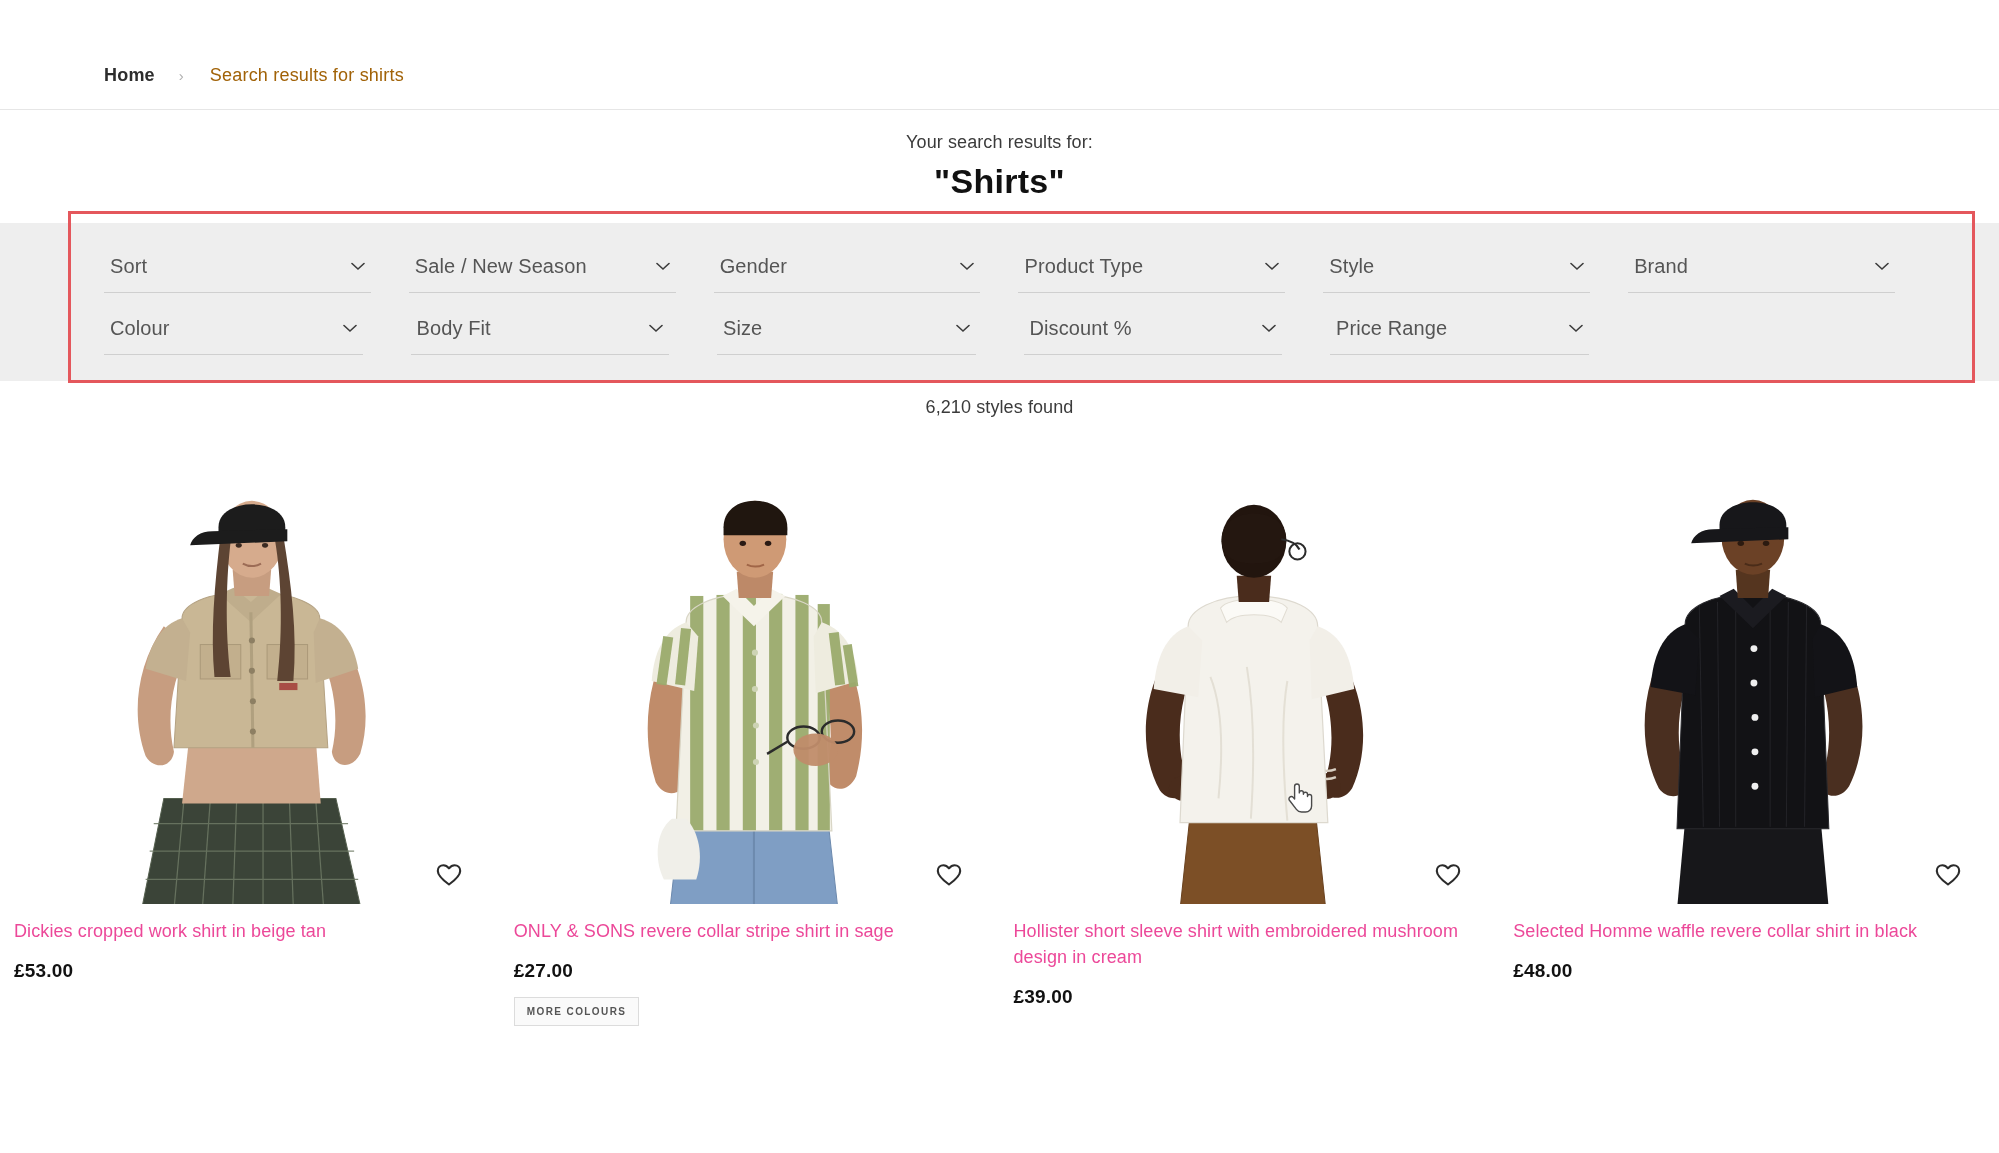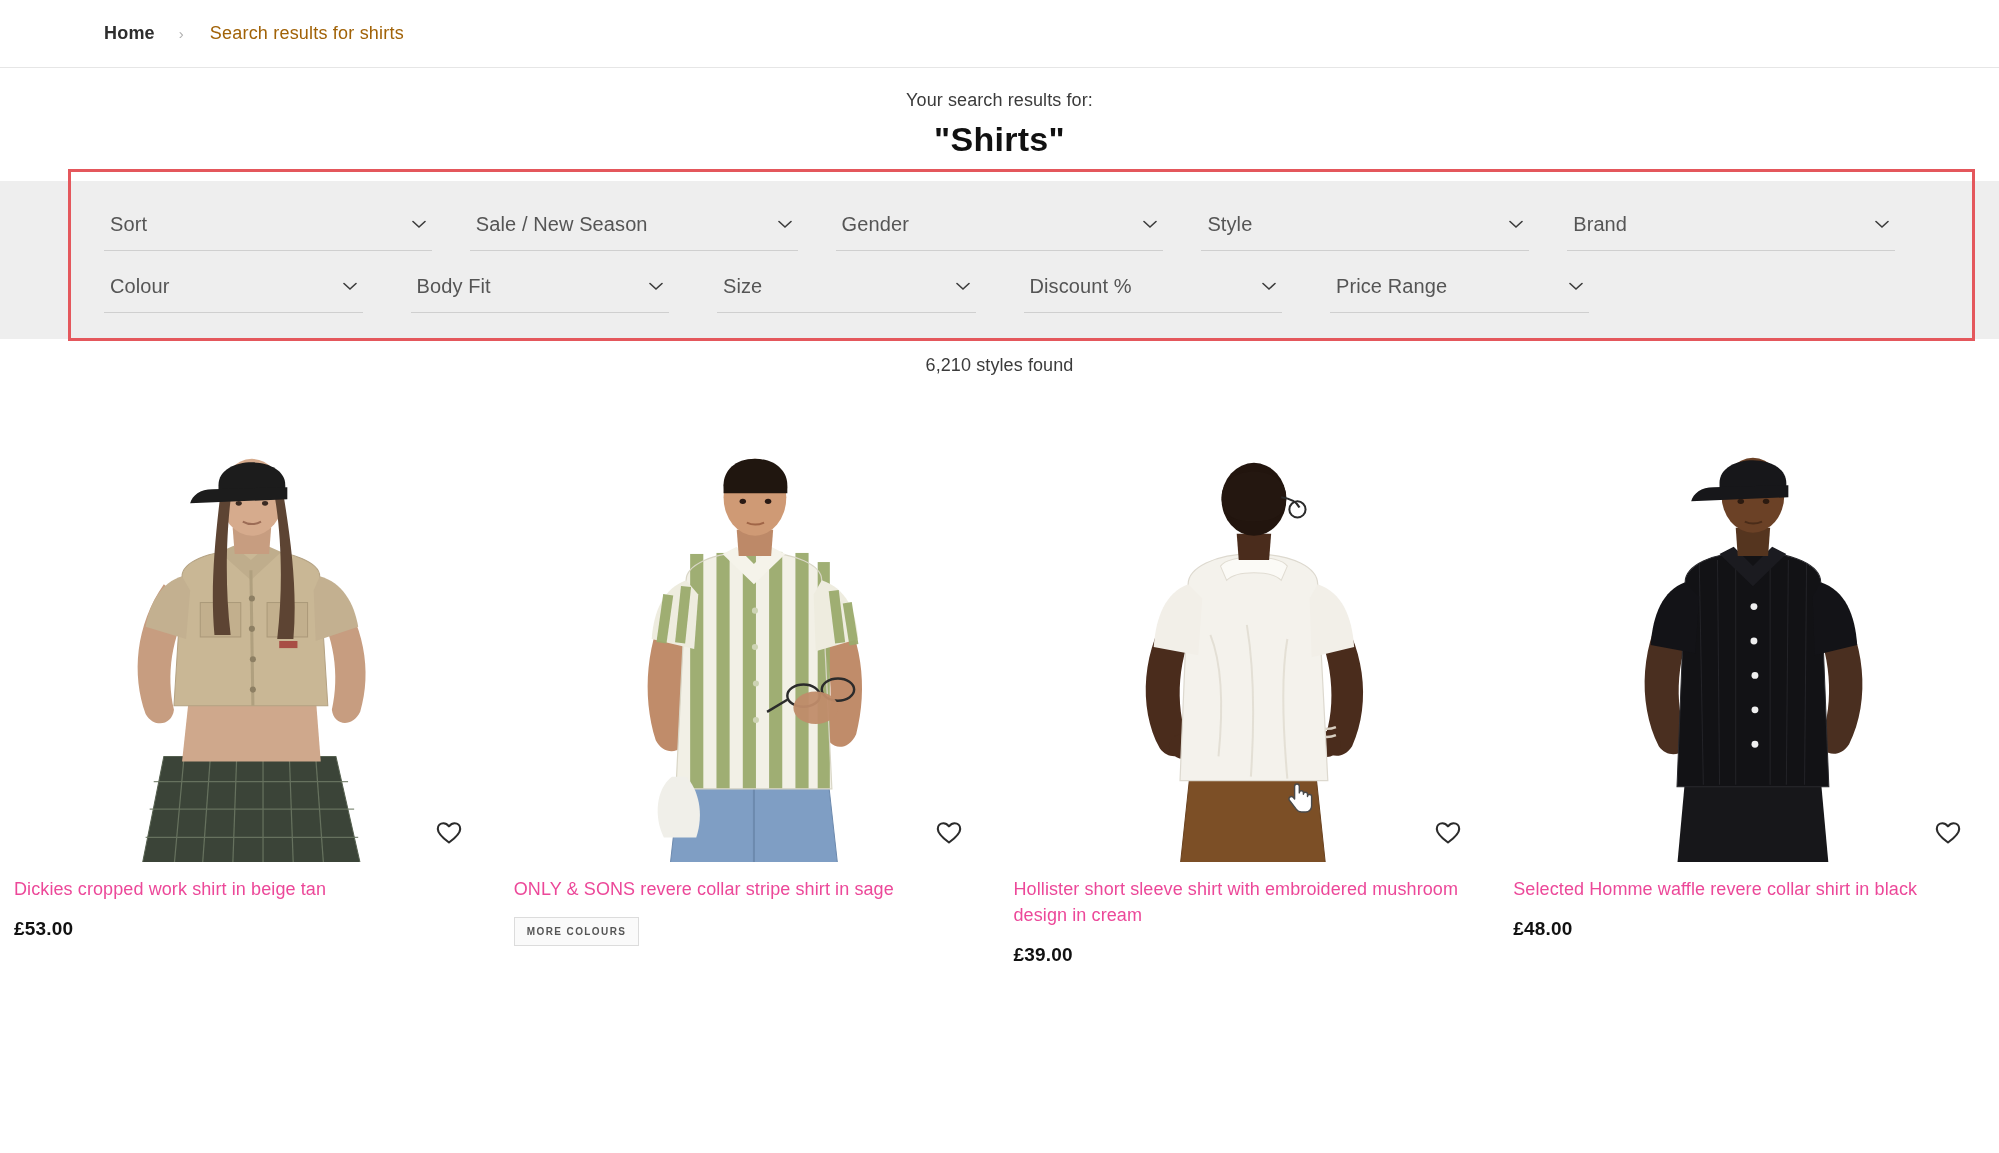--- a/index.html
+++ b/index.html
@@ -13,20 +13,21 @@
     color: #2d2d2d;
   }
 
   
   .breadcrumb-bar {
     height: 68px;
     border-bottom: 1px solid #e6e6e6;
     display: flex;
     align-items: center;
     padding-left: 104px;
+    margin-top: 42px;
   }
   .crumb-home {
     font-size: 18px;
     color: #2d2d2d;
     font-weight: 600;
     text-decoration: none;
     letter-spacing: .2px;
   }
   .crumb-sep {
     font-size: 15px;
@@ -244,20 +245,30 @@
           <span class="filter-label">Gender</span>
           <span class="chev">
             <svg viewBox="0 0 14 9" width="14" height="9">
                 <path d="M1 1.5 L7 7 L13 1.5" stroke="#3b3b3b" stroke-width="1.6" fill="none" stroke-linecap="round"></path>
               </svg>
           </span>
         </div>
       </div>
       <div class="filter-cell">
         <div class="filter-select">
+          <span class="filter-label">Product Type</span>
+          <span class="chev">
+            <svg viewBox="0 0 14 9" width="14" height="9">
+                <path d="M1 1.5 L7 7 L13 1.5" stroke="#3b3b3b" stroke-width="1.6" fill="none" stroke-linecap="round"></path>
+              </svg>
+          </span>
+        </div>
+      </div>
+      <div class="filter-cell">
+        <div class="filter-select">
           <span class="filter-label">Style</span>
           <span class="chev">
             <svg viewBox="0 0 14 9" width="14" height="9">
                 <path d="M1 1.5 L7 7 L13 1.5" stroke="#3b3b3b" stroke-width="1.6" fill="none" stroke-linecap="round"></path>
               </svg>
           </span>
         </div>
       </div>
       <div class="filter-cell">
         <div class="filter-select">
@@ -471,20 +482,21 @@
         <path d="M232 129 Q240 133 249 129" stroke="#a06547" stroke-width="2" fill="none"></path>
       </svg>
       <button class="heart-btn">
         <svg width="26" height="24" viewBox="0 0 26 24">
           <path d="M13 21.5 C5 15.5 1.8 11.6 1.8 7.9 C1.8 4.6 4.3 2.2 7.4 2.2 C9.5 2.2 11.4 3.3 13 5.3 C14.6 3.3 16.5 2.2 18.6 2.2 C21.7 2.2 24.2 4.6 24.2 7.9 C24.2 11.6 21 15.5 13 21.5 Z" fill="none" stroke="#2b2b2b" stroke-width="2.1" stroke-linejoin="round"></path>
         </svg>
       </button>
     </div>
     <div class="card-info">
       <div class="card-title">ONLY &amp; SONS revere collar stripe shirt in sage</div>
+      <div class="card-price">£27.00</div>
       <div class="more-colours">MORE COLOURS</div>
     </div>
   </div>
 
   <div class="card">
     <div class="card-media">
       <svg class="fig" viewBox="0 0 470 470" preserveAspectRatio="xMidYMax meet">
         <rect width="470" height="470" fill="#ffffff"></rect>
 
         <path d="M176 376 L300 376 L310 470 L166 470 Z" fill="#7c4f26"></path>

